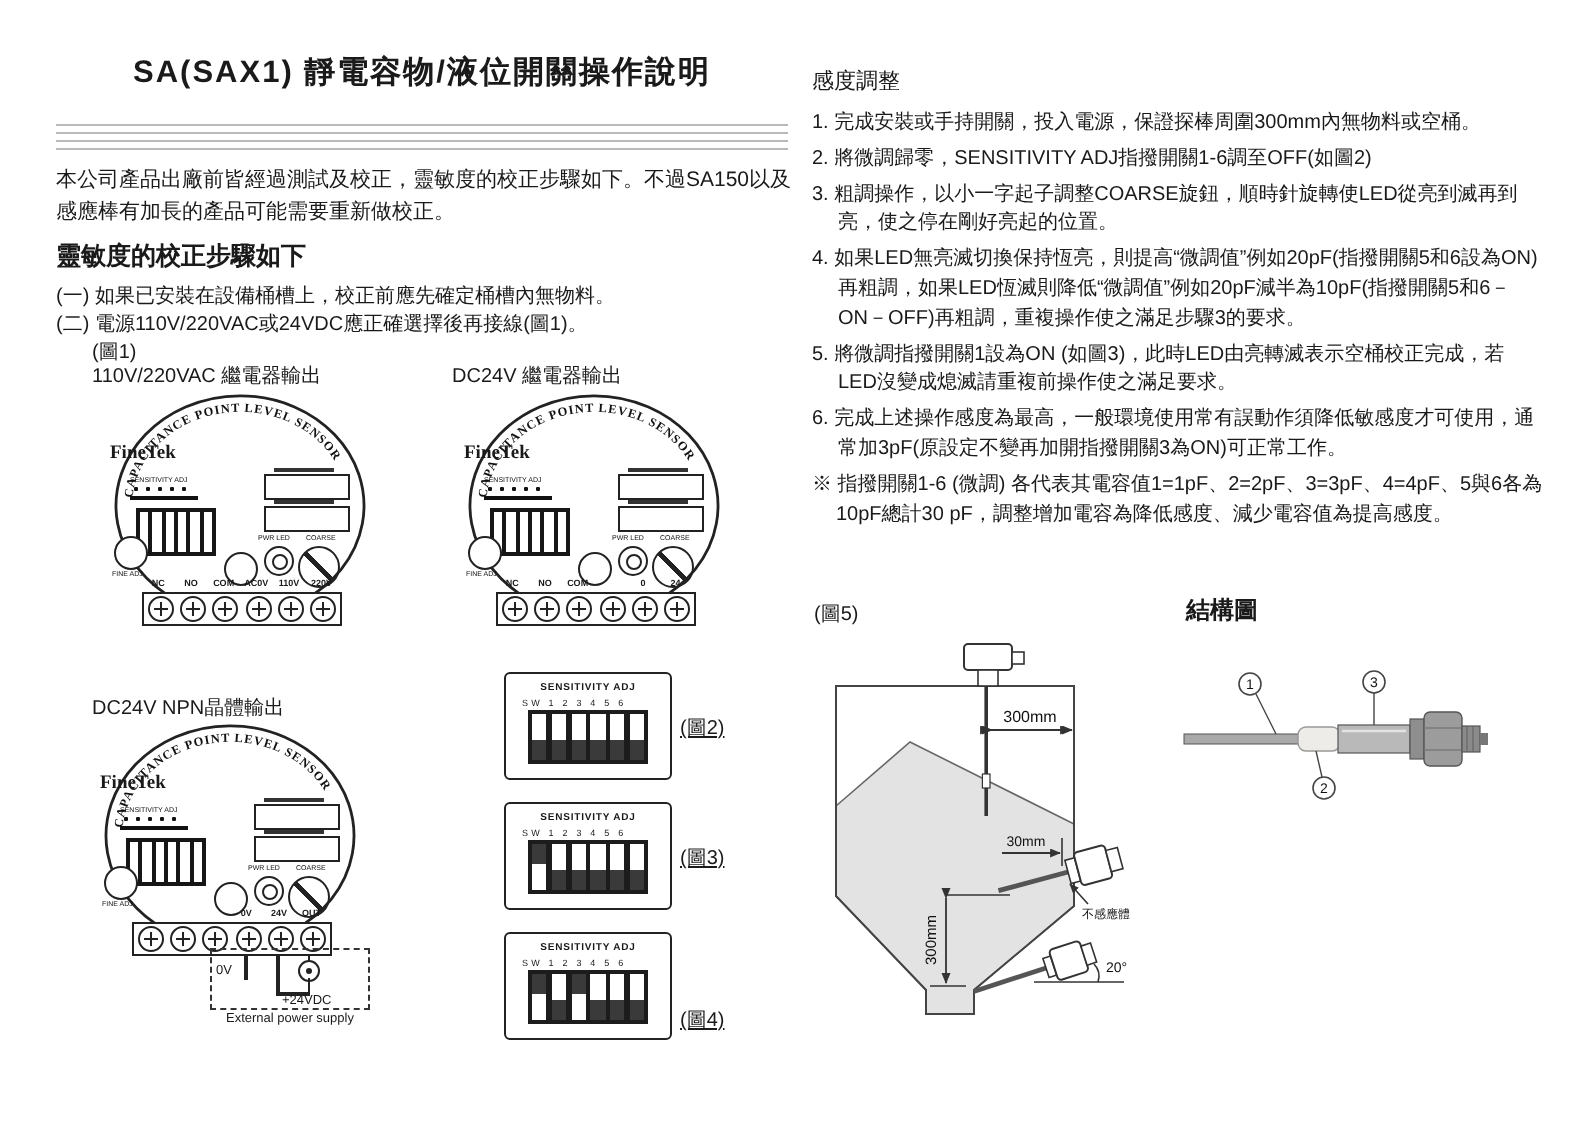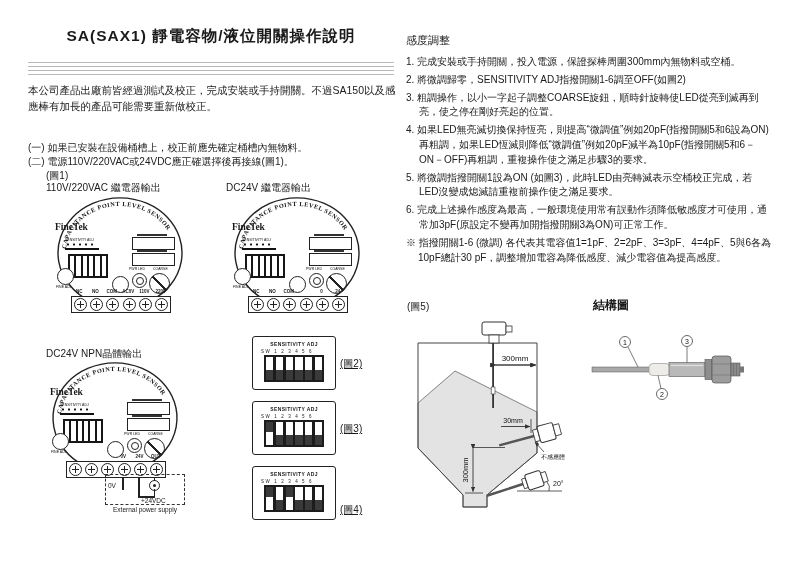--- a/index.html
+++ b/index.html
@@ -86,21 +86,22 @@
   #struct-legend div{white-space:nowrap;}
   svg text{font-family:"Liberation Sans",sans-serif;fill:#111;}
 </style>
 </head>
 <body>
 
 <div id="page">
 
   <div class="abs" id="doc-title">SA(SAX1) 靜電容物/液位開關操作說明</div>
   <div class="abs" id="sep-rule"></div>
-  <div class="abs" id="intro-par">本公司產品出廠前皆經過測試及校正，完成安裝或手持開關。不過SA150以及感應棒有加長的產品可能需要重新做校正。</div>
+  <div class="abs" id="intro-par">本公司產品出廠前皆經過測試及校正，靈敏度的校正步驟如下。不過SA150以及感應棒有加長的產品可能需要重新做校正。</div>
+  <div class="abs" id="sens-heading">靈敏度的校正步驟如下</div>
   <div class="abs" id="step-1">(一) 如果已安裝在設備桶槽上，校正前應先確定桶槽內無物料。</div>
   <div class="abs" id="step-2">(二) 電源110V/220VAC或24VDC應正確選擇後再接線(圖1)。</div>
   <div class="abs" id="fig1-label">(圖1)</div>
 
   <div class="abs dev-caption" style="left:46px;top:181px">110V/220VAC 繼電器輸出</div>
   <div class="abs dev-caption" style="left:226px;top:181px">DC24V 繼電器輸出</div>
   <div class="abs dev-caption" style="left:46px;top:347px">DC24V NPN晶體輸出</div>
 
   <div class="device" style="left:55px;top:196px">
     <svg class="dev-svg" viewBox="0 0 130 118">

